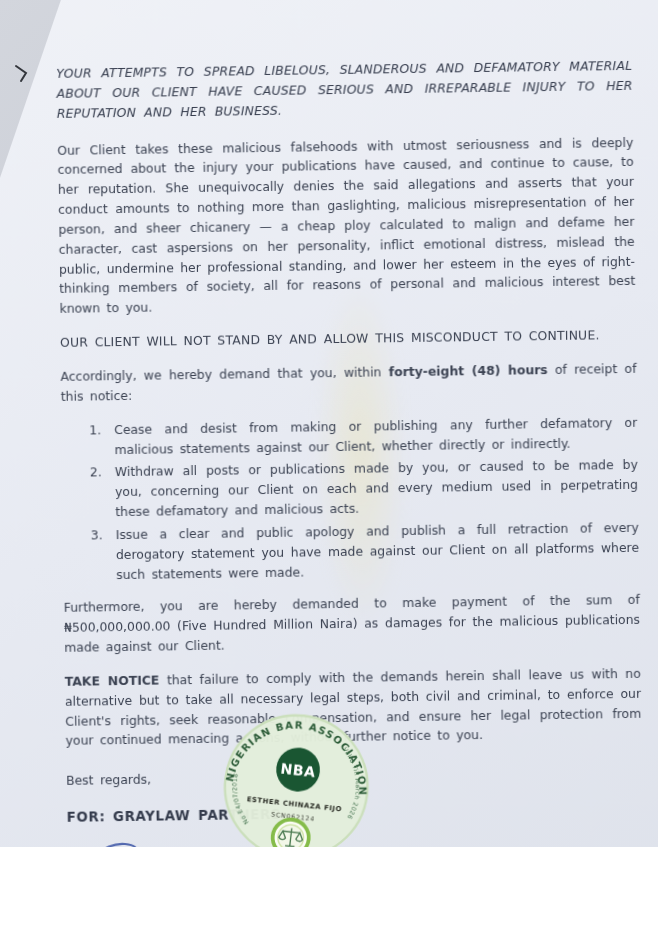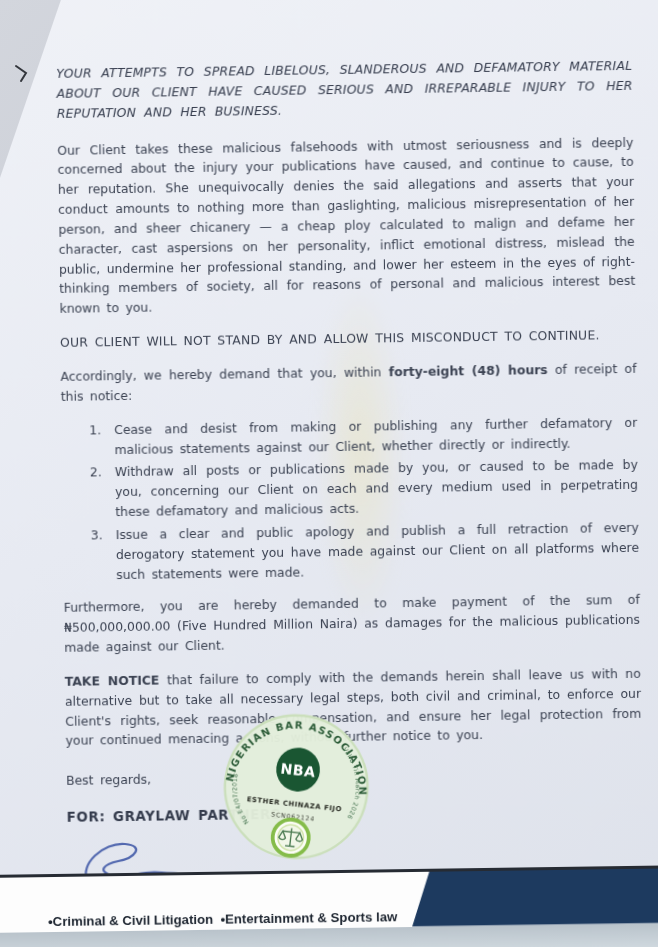--- a/index.html
+++ b/index.html
@@ -1,17 +1,17 @@
 <!DOCTYPE html>
 <html><head>
 <meta charset="utf-8">
 <style>
   html,body{margin:0;padding:0;}
   .scene{
-    position:relative; width:658px; height:947px; overflow:hidden;
+    position:relative; width:658px; height:847px; overflow:hidden;
     background:linear-gradient(135deg,#d3d6dd 0%,#c3c7d0 55%,#b6bbc5 100%);
     font-family:"DejaVu Sans",sans-serif;
   }
   .paper{
     position:absolute; left:-14px; top:-16px; width:704px; height:996px;
     background:linear-gradient(155deg,#f0f2f7 0%,#e7eaf2 45%,#dde1ea 100%);
     transform:rotate(-0.8deg);
     clip-path:polygon(86px 0, 100% 0, 100% 100%, 0 100%, 0 240px);
     filter:drop-shadow(-3px 2px 5px rgba(60,65,75,.35));
   }

